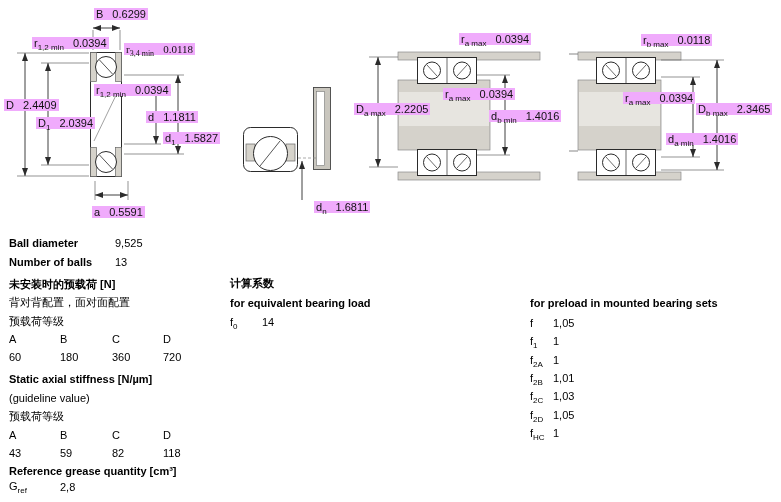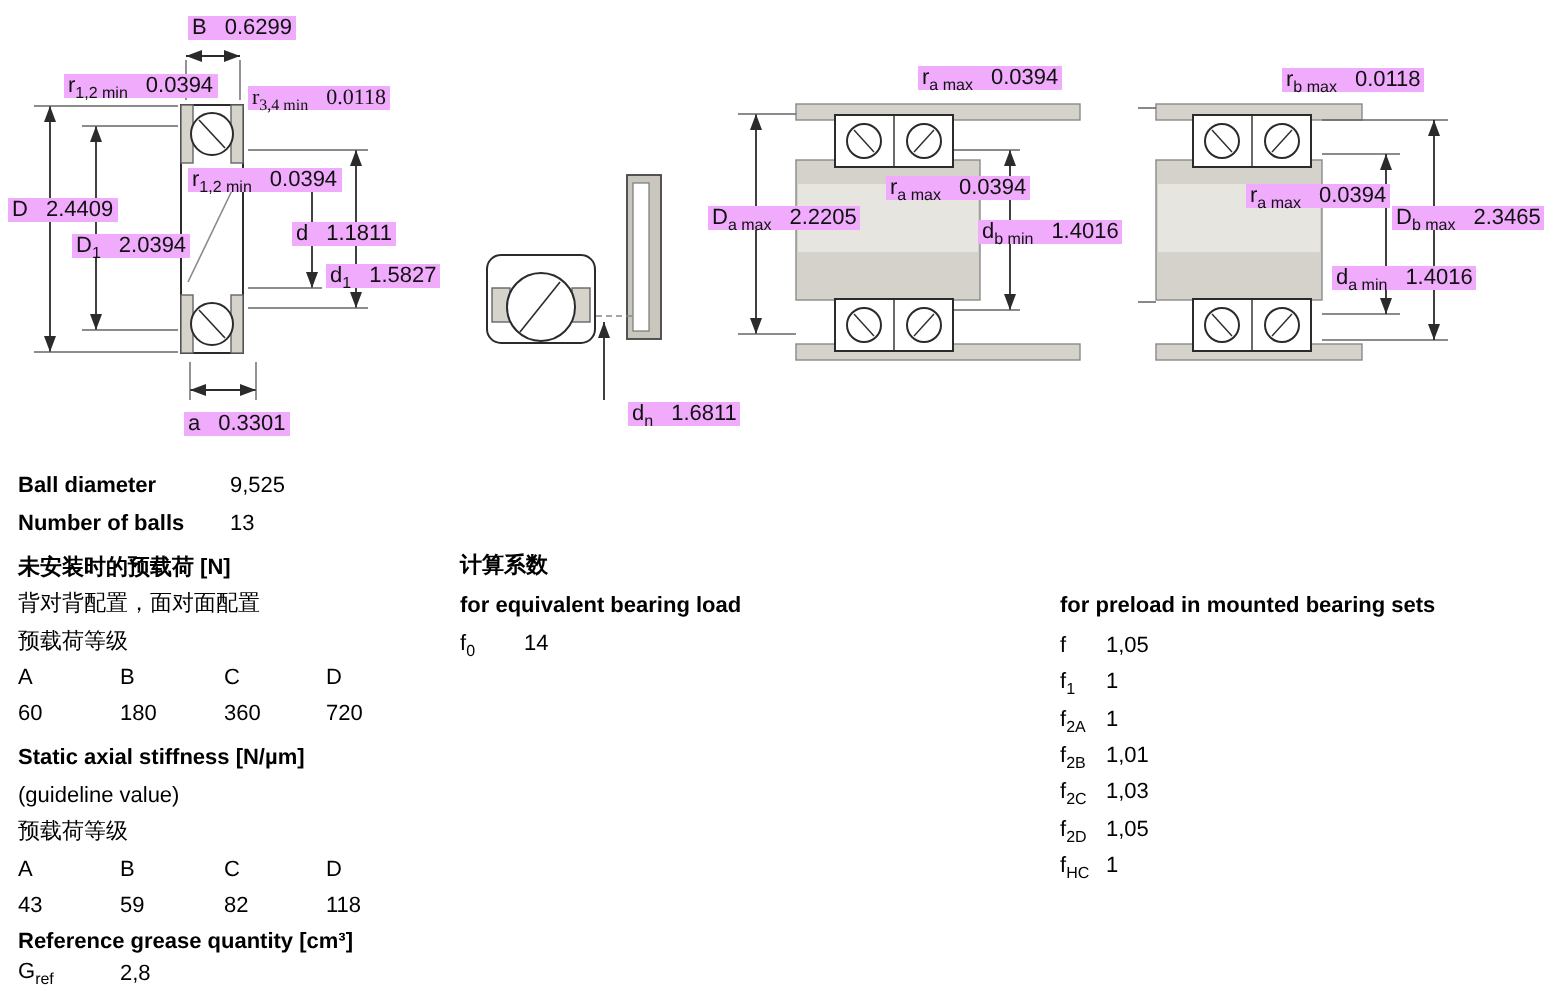--- a/index.html
+++ b/index.html
@@ -131,21 +131,21 @@
 
   <div>
       <div class="dim" style="left: 94px; top: 8px;"><span>B</span><span class="v">0.6299</span></div>
       <div class="dim" style="left: 32px; top: 37px;"><span>r</span><sub>1,2 min</sub><span class="v">0.0394</span></div>
       <div class="dim" style="left: 124px; top: 43px; font-family: Liberation Serif, serif;"><span>r</span><sub>3,4 min</sub><span class="v">0.0118</span></div>
       <div class="dim" style="left: 4px; top: 99px;"><span>D</span><span class="v">2.4409</span></div>
       <div class="dim" style="left: 36px; top: 117px;"><span>D</span><sub>1</sub><span class="v">2.0394</span></div>
       <div class="dim" style="left: 94px; top: 84px;"><span>r</span><sub>1,2 min</sub><span class="v">0.0394</span></div>
       <div class="dim" style="left: 146px; top: 111px;"><span>d</span><span class="v">1.1811</span></div>
       <div class="dim" style="left: 163px; top: 132px;"><span>d</span><sub>1</sub><span class="v">1.5827</span></div>
-      <div class="dim" style="left: 92px; top: 206px;"><span>a</span><span class="v">0.3301</span></div>
+      <div class="dim" style="left: 92px; top: 206px;"><span>a</span><span class="v">0.5591</span></div>
       <div class="dim" style="left: 286px; top: 201px; margin-left: 28px;"><span>d</span><sub>n</sub><span class="v">1.6811</span></div>
       <div class="dim" style="left: 459px; top: 33px;"><span>r</span><sub>a max</sub><span class="v">0.0394</span></div>
       <div class="dim" style="left: 354px; top: 103px;"><span>D</span><sub>a max</sub><span class="v">2.2205</span></div>
       <div class="dim" style="left: 443px; top: 88px;"><span>r</span><sub>a max</sub><span class="v">0.0394</span></div>
       <div class="dim" style="left: 489px; top: 110px;"><span>d</span><sub>b min</sub><span class="v">1.4016</span></div>
       <div class="dim" style="left: 641px; top: 34px;"><span>r</span><sub>b max</sub><span class="v">0.0118</span></div>
       <div class="dim" style="left: 623px; top: 92px;"><span>r</span><sub>a max</sub><span class="v">0.0394</span></div>
       <div class="dim" style="left: 696px; top: 103px;"><span>D</span><sub>b max</sub><span class="v">2.3465</span></div>
       <div class="dim" style="left: 666px; top: 133px;"><span>d</span><sub>a min</sub><span class="v">1.4016</span></div>
     </div>

